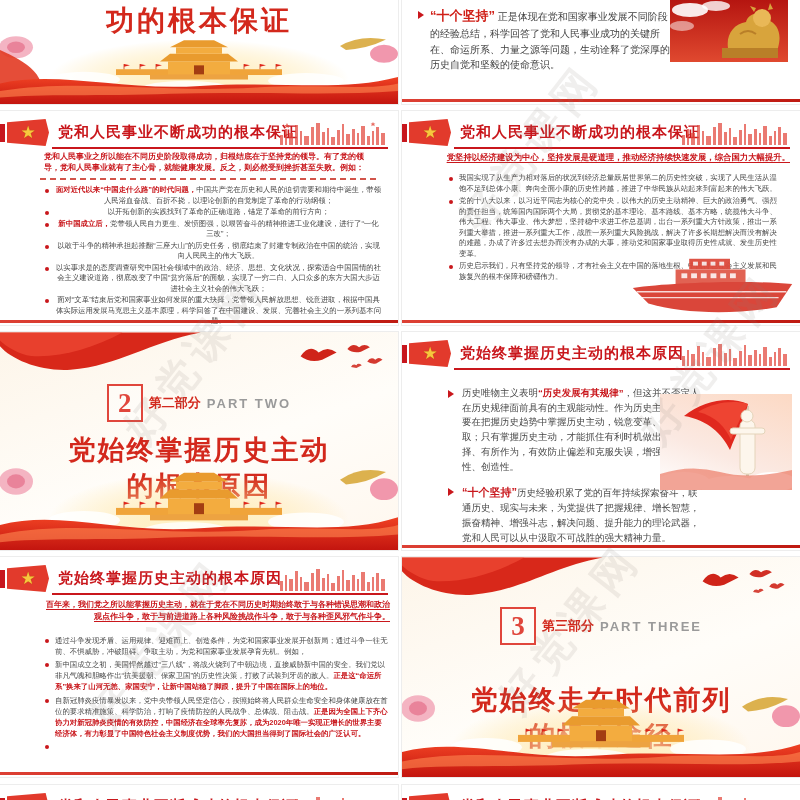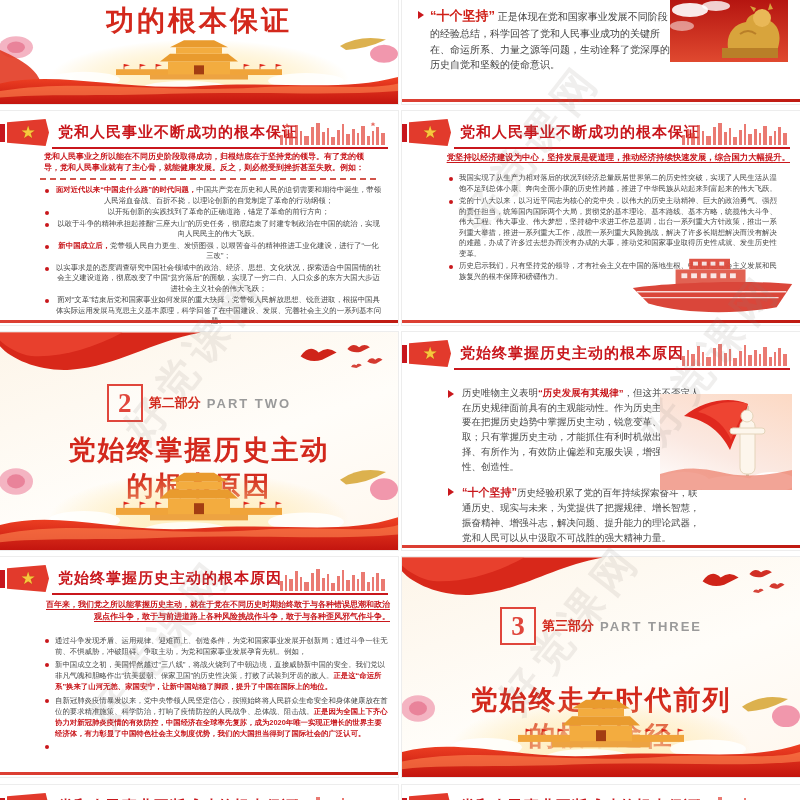--- a/index.html
+++ b/index.html
@@ -157,22 +157,22 @@
             <path d="M9 2 l1 2 2 0 -1.6 1.2 .6 2 -2 -1.2 -2 1.2 .6 -2 -1.6 -1.2 2 0 Z"></path>
             <path d="M95 1 l.8 1.6 1.6 0 -1.2 1 .5 1.6 -1.7 -1 -1.7 1 .5 -1.6 -1.2 -1 1.6 0 Z"></path>
           </g>
       </svg>
     </div>
     <div class="intro" style="position:absolute;left:44px;top:40px;width:332px;font-size:8px;line-height:1.4;">党和人民事业之所以能在不同历史阶段取得成功，归根结底在于坚持党的领导。有了党的领导，党和人民事业就有了主心骨，就能健康发展。反之，则必然受到挫折甚至失败。例如：</div>
     <div class="dashed" style="left:40px;right:22px;top:67px;"></div>
     <div class="bullets sm" style="left:44px;top:74px;width:338px;text-align:center;">
       <div class="bullet" style="margin-bottom:1px;"><span class="dot"></span><span class="red-b">面对近代以来“中国走什么路”的时代问题，</span><span>中国共产党在历史和人民的迫切需要和期待中诞生，带领人民浴血奋战、百折不挠，以理论创新的自觉制定了革命的行动纲领；</span></div>
       <div class="bullet" style="margin-bottom:1px;"><span class="dot"></span><span>以开拓创新的实践找到了革命的正确道路，锚定了革命的前行方向；</span></div>
+      <div class="bullet" style="margin-bottom:1px;"><span class="dot"></span><span class="red-b">新中国成立后，</span><span>党带领人民自力更生、发愤图强，以艰苦奋斗的精神推进工业化建设，进行了“一化三改”；</span></div>
       <div class="bullet" style="margin-bottom:1px;"><span class="dot"></span><span>以敢于斗争的精神承担起推翻“三座大山”的历史任务，彻底结束了封建专制政治在中国的统治，实现向人民民主的伟大飞跃。</span></div>
-      <div class="bullet" style="margin-bottom:1px;"><span class="dot"></span><span class="red-b">新中国成立后，</span><span>党带领人民自力更生、发愤图强，以艰苦奋斗的精神推进工业化建设，进行了“一化三改”；</span></div>
       <div class="bullet" style="margin-bottom:1px;"><span class="dot"></span><span>以实事求是的态度调查研究中国社会领域中的政治、经济、思想、文化状况，探索适合中国国情的社会主义建设道路，彻底改变了中国“贫穷落后”的面貌，实现了一穷二白、人口众多的东方大国大步迈进社会主义社会的伟大飞跃；</span></div>
       <div class="bullet"><span class="dot"></span><span>面对“文革”结束后党和国家事业如何发展的重大抉择，党带领人民解放思想、锐意进取，根据中国具体实际运用发展马克思主义基本原理，科学回答了在中国建设、发展、完善社会主义的一系列基本问题。</span></div>
     </div>
     <div class="redline"></div>
   </div>
 
   <div class="slide" id="sD" style="left:402px;top:111px;width:398px;height:214px;">
     <div class="hdr">
       <div class="edge"></div>
       <div class="badge">

